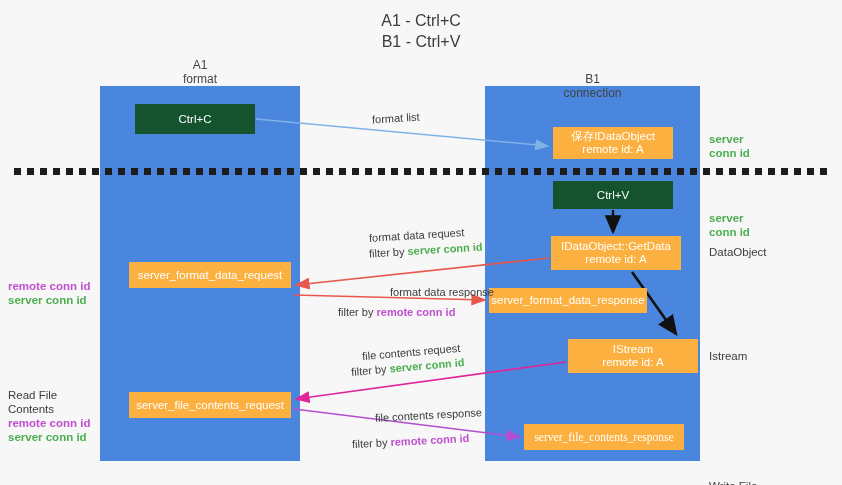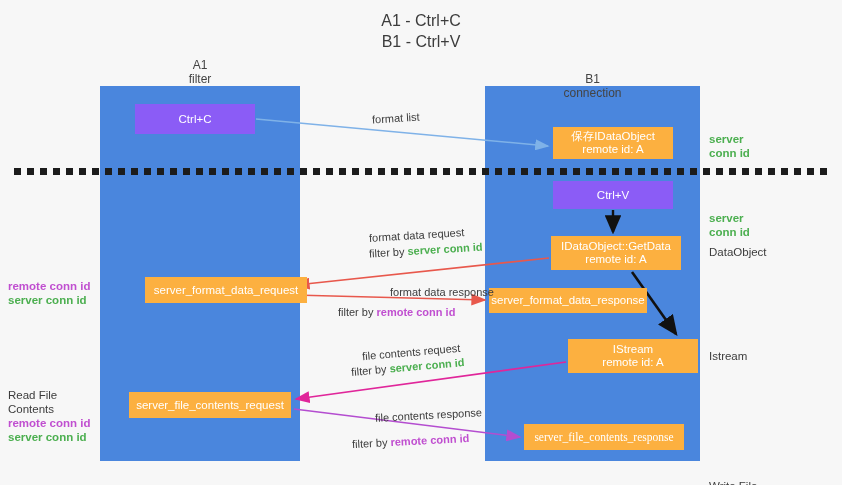--- a/index.html
+++ b/index.html
@@ -73,30 +73,30 @@
     display: flex;
     align-items: center;
     justify-content: center;
     text-align: center;
     font-size: 11.5px;
     line-height: 13px;
     color: #ffffff;
     white-space: pre-line;
     padding: 2px 4px;
   }
-  .node.green { background: #8b5cf6; }
+  .node.green { background: #14532d; }
   .node.orange { background: #fbb03b; background: #fcb040; }
 
   #node-ctrlc  { left: 135px; top: 104px; width: 120px; height: 30px; }
   #node-idobj  { left: 553px; top: 127px; width: 120px; height: 32px; }
   #node-ctrlv  { left: 553px; top: 181px; width: 120px; height: 28px; text-align: right; }
   #node-getdata{ left: 551px; top: 236px; width: 130px; height: 34px; }
   #node-istream{ left: 568px; top: 339px; width: 130px; height: 34px; }
 
-  #node-sfdreq { left: 129px; top: 277px; width: 162px; height: 26px; margin-left: 16px; }
+  #node-sfdreq { left: 129px; top: 262px; width: 162px; height: 26px; }
   #node-sfdres { left: 489px; top: 288px; width: 158px; height: 25px; }
   #node-sfcreq { left: 129px; top: 392px; width: 162px; height: 26px; }
   #node-sfcres { left: 524px; top: 424px; width: 160px; height: 26px; font-family: Liberation Serif, serif; }
 
   
   .annot {
     position: absolute;
     font-size: 11.5px;
     line-height: 14px;
     white-space: pre-line;
@@ -157,21 +157,21 @@
 
 <div class="canvas">
 
   <div class="title" id="diagram-title">A1 - Ctrl+C
 B1 - Ctrl+V</div>
 
   <div class="lane" id="lane-a1"></div>
   <div class="lane" id="lane-b1"></div>
 
   <div class="col-head" id="head-a1">A1
-filter</div>
+format</div>
   <div class="col-head" id="head-b1">B1
 connection</div>
 
   <svg class="arrows" viewBox="0 0 842 485">
     <defs>
       <marker id="ah-blue" markerWidth="9" markerHeight="7" refX="8" refY="3.5" orient="auto">
         <polygon points="0 0, 9 3.5, 0 7" fill="#7fb2e8"></polygon>
       </marker>
       <marker id="ah-red" markerWidth="9" markerHeight="7" refX="8" refY="3.5" orient="auto">
         <polygon points="0 0, 9 3.5, 0 7" fill="#e8584c"></polygon>

